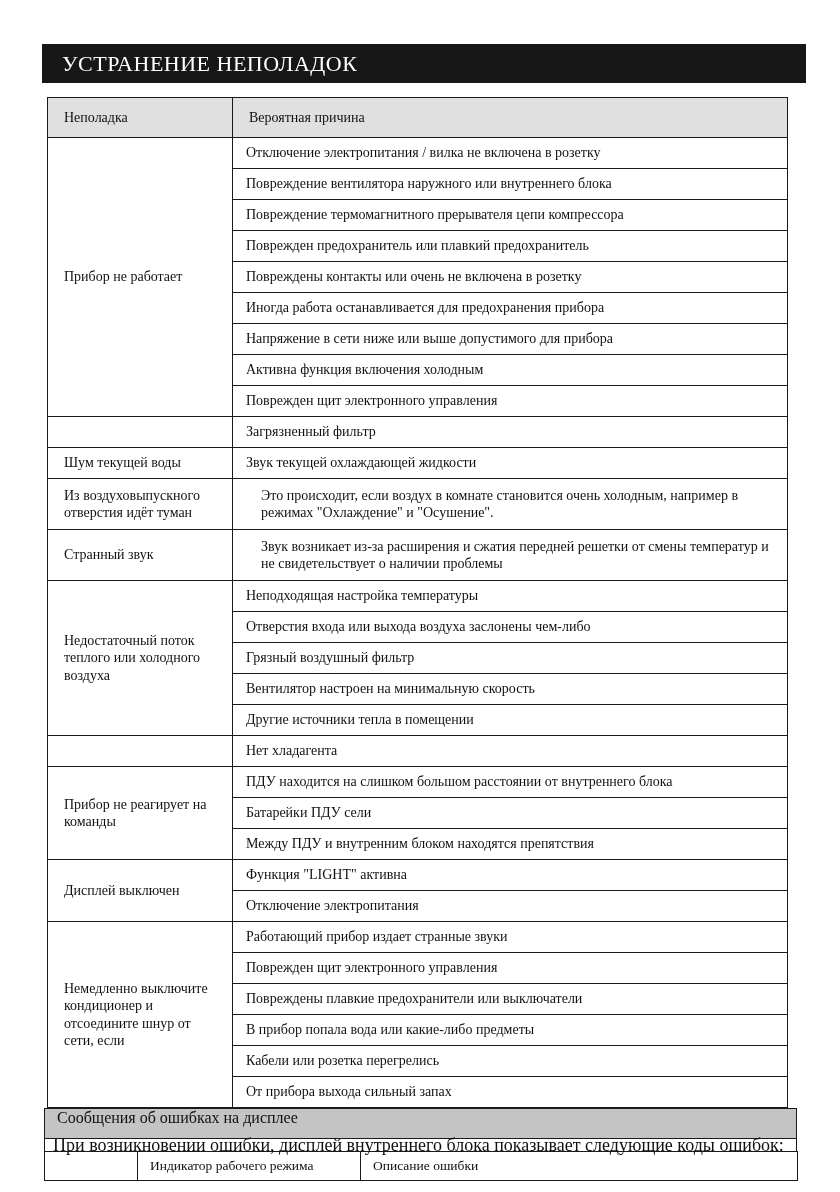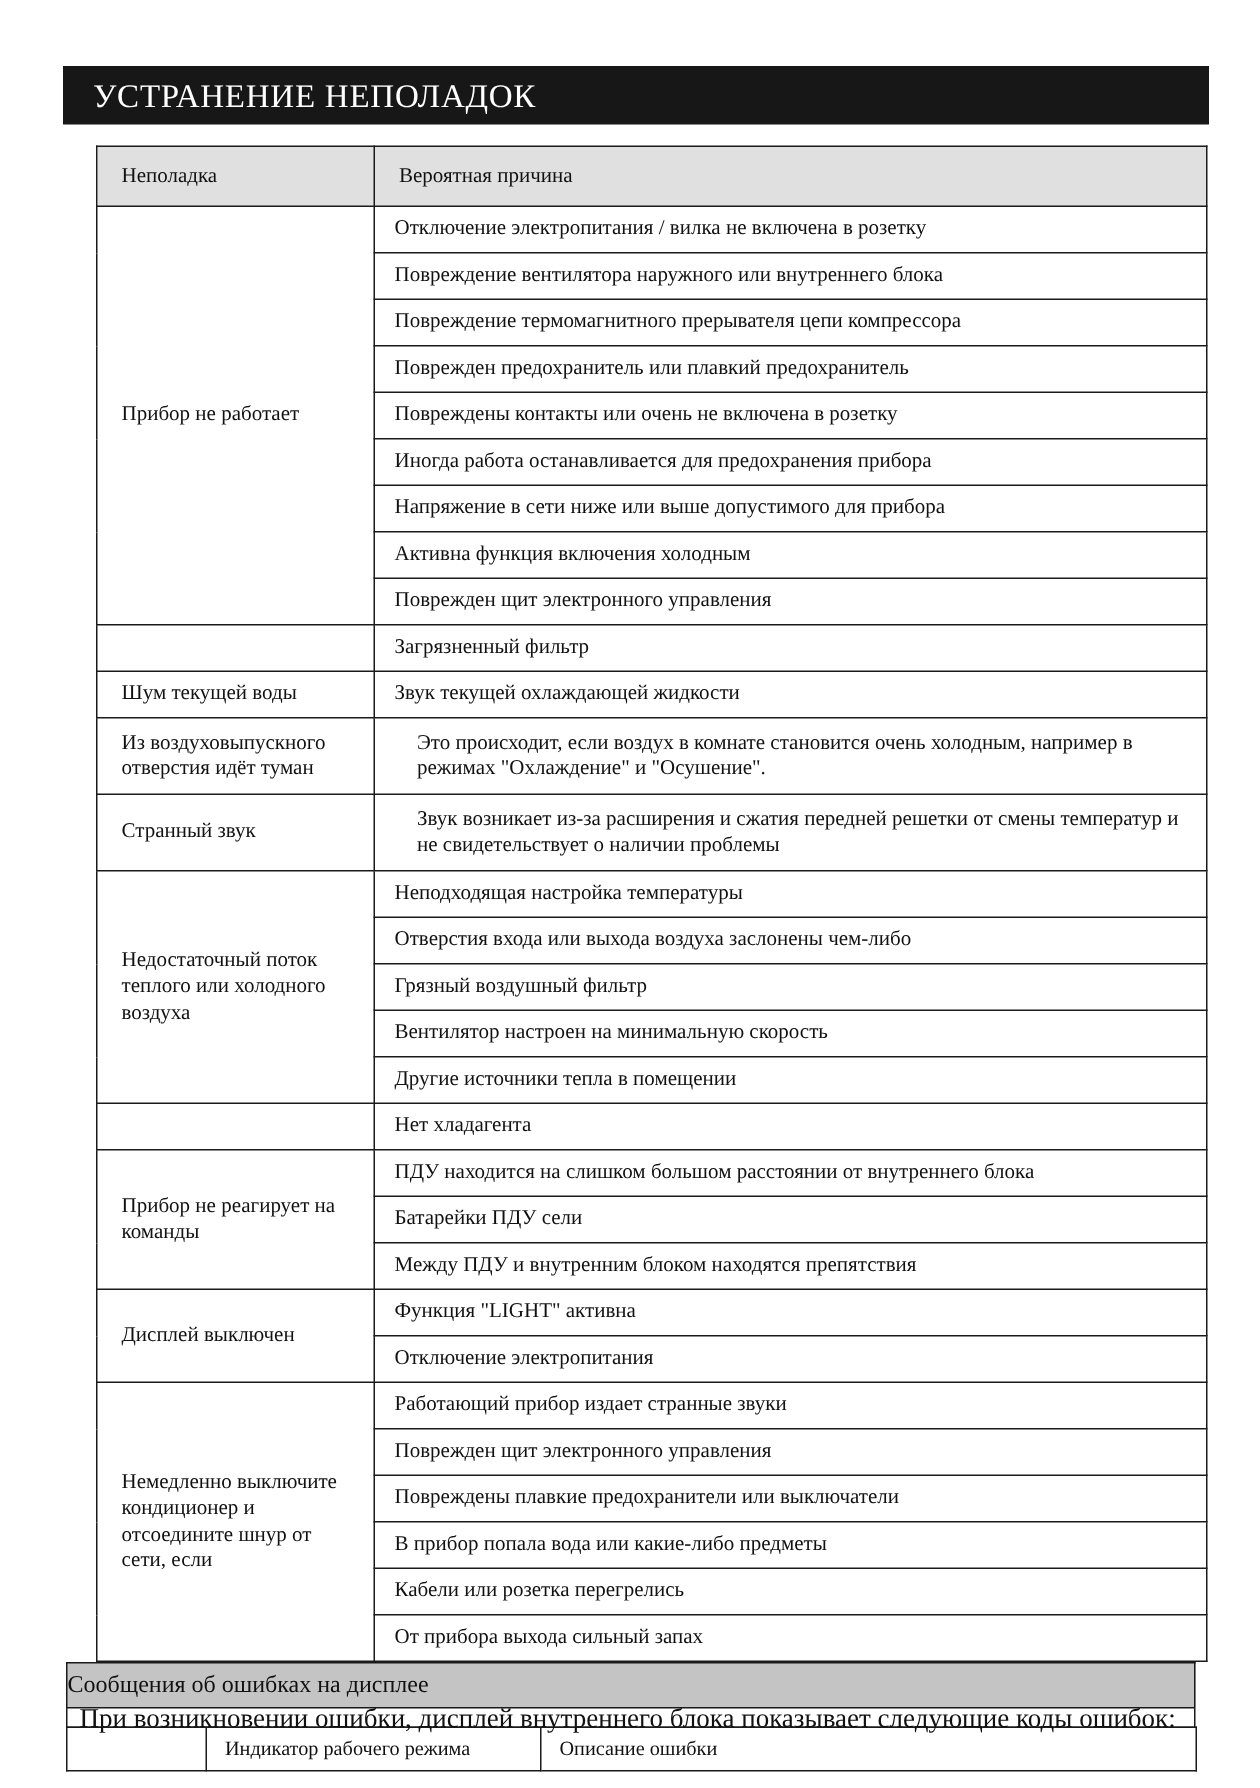--- a/index.html
+++ b/index.html
@@ -32,21 +32,21 @@
     padding-left: 20px;
   }
   .title-bar .title {
     color: #ffffff;
     font-size: 22px;
     letter-spacing: 0.5px;
     white-space: nowrap;
   }
   table { border-collapse: collapse; table-layout: fixed; }
   .main-table {
-    margin-left: 20px;
+    margin-left: 3px;
     margin-top: 14px;
     width: 740px;
   }
   .main-table th, .main-table td {
     border: 1.5px solid #1a1a1a;
     font-size: 14px;
     line-height: 1.25;
     vertical-align: middle;
     text-align: left;
     font-weight: normal;
@@ -69,21 +69,22 @@
   .cause-cell.tall { height: 44px; padding-left: 28px; }
   .bottom-section { width: 753px; }
   .section-bar {
     box-sizing: border-box;
     width: 753px;
     height: 30px;
     background: #c4c4c4;
     border: 1.5px solid #1a1a1a;
     border-bottom: none;
     display: flex;
-    align-items: center;
+    align-items: flex-start;
+    padding-left: 12px;
     font-size: 16px;
   }
   .note-row {
     box-sizing: border-box;
     width: 753px;
     height: 14px;
     border: 1.5px solid #1a1a1a;
     display: flex;
     align-items: center;
     padding-left: 8px;

